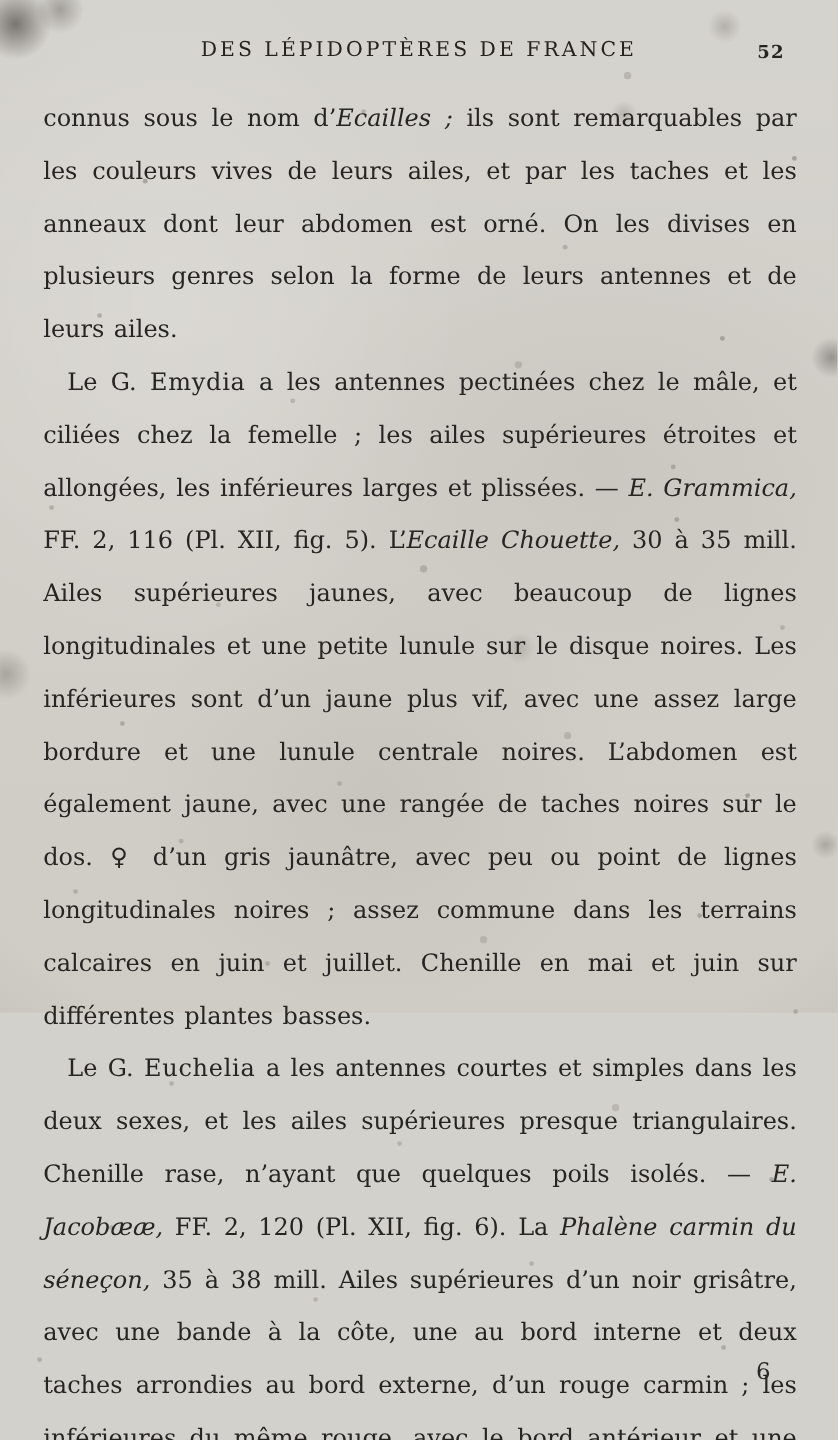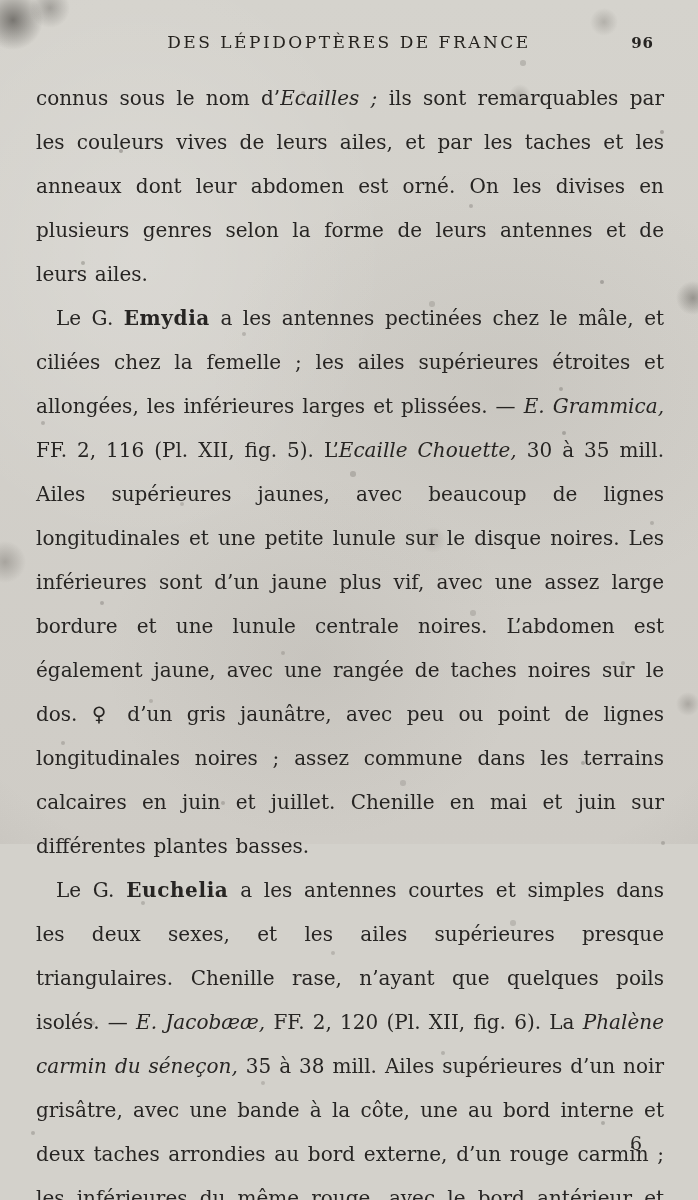--- a/index.html
+++ b/index.html
@@ -80,36 +80,36 @@
     margin: 14px 34px 0 36px;
     font-size: 20px;
     line-height: 44px;
     text-align: justify;
     color: #272523;
     word-spacing: 1.5px;
   }
   .para { margin: 0; }
   .para.indent { text-indent: 20px; }
   .it { font-style: italic; }
-  .bd { font-weight: bold; letter-spacing: .6px; }
+  .bd { font-weight: normal; letter-spacing: .6px; }
   .signature {
     position: absolute; right: 56px; top: 1132px;
     font-size: 19px; color: #2a2826;
   }
 </style>
 </head>
 <body>
 
 <div class="scan">
   <div class="stains"></div>
   <div class="speckles"></div>
 
   <div class="header">
     <span class="running-title">DES LÉPIDOPTÈRES DE FRANCE</span>
-    <span class="page-number">96</span>
+    <span class="page-number">52</span>
   </div>
 
   <div class="text-block">
       <p class="para"><span>connus sous le nom d’</span><span class="it">Ecailles ;</span><span> ils sont remarquables par les couleurs vives de leurs ailes, et par les taches et les anneaux dont leur abdomen est orné. On les divises en plusieurs genres selon la forme de leurs antennes et de leurs ailes.</span></p>
       <p class="para indent"><span>Le G. </span><span class="bd">Emydia</span><span> a les antennes pectinées chez le mâle, et ciliées chez la femelle ; les ailes supérieures étroites et allongées, les inférieures larges et plissées. — </span><span class="it">E. Grammica,</span><span> FF. 2, 116 (Pl. XII, fig. 5). L’</span><span class="it">Ecaille Chouette,</span><span> 30 à 35 mill. Ailes supérieures jaunes, avec beaucoup de lignes longitudinales et une petite lunule sur le disque noires. Les inférieures sont d’un jaune plus vif, avec une assez large bordure et une lunule centrale noires. L’abdomen est également jaune, avec une rangée de taches noires sur le dos. ♀ d’un gris jaunâtre, avec peu ou point de lignes longitudinales noires ; assez commune dans les terrains calcaires en juin et juillet. Chenille en mai et juin sur différentes plantes basses.</span></p>
       <p class="para indent"><span>Le G. </span><span class="bd">Euchelia</span><span> a les antennes courtes et simples dans les deux sexes, et les ailes supérieures presque triangulaires. Chenille rase, n’ayant que quelques poils isolés. — </span><span class="it">E. Jacobææ,</span><span> FF. 2, 120 (Pl. XII, fig. 6). La </span><span class="it">Phalène carmin du séneçon,</span><span> 35 à 38 mill. Ailes supérieures d’un noir grisâtre, avec une bande à la côte, une au bord interne et deux taches arrondies au bord externe, d’un rouge carmin ; les inférieures du même rouge, avec le bord antérieur et une fine bordure d’un noir grisâtre, corps noir. ♀ semblable. Commune dans les champs et les jardins en mai et juin. Chenilles sur différentes espèces de séneçon.</span></p>
       <p class="para indent"><span>Le G. </span><span class="bd">Chenilles</span><span> a les anneaux pectinées chez le</span></p>
     </div>
 
   <div class="signature">6</div>

